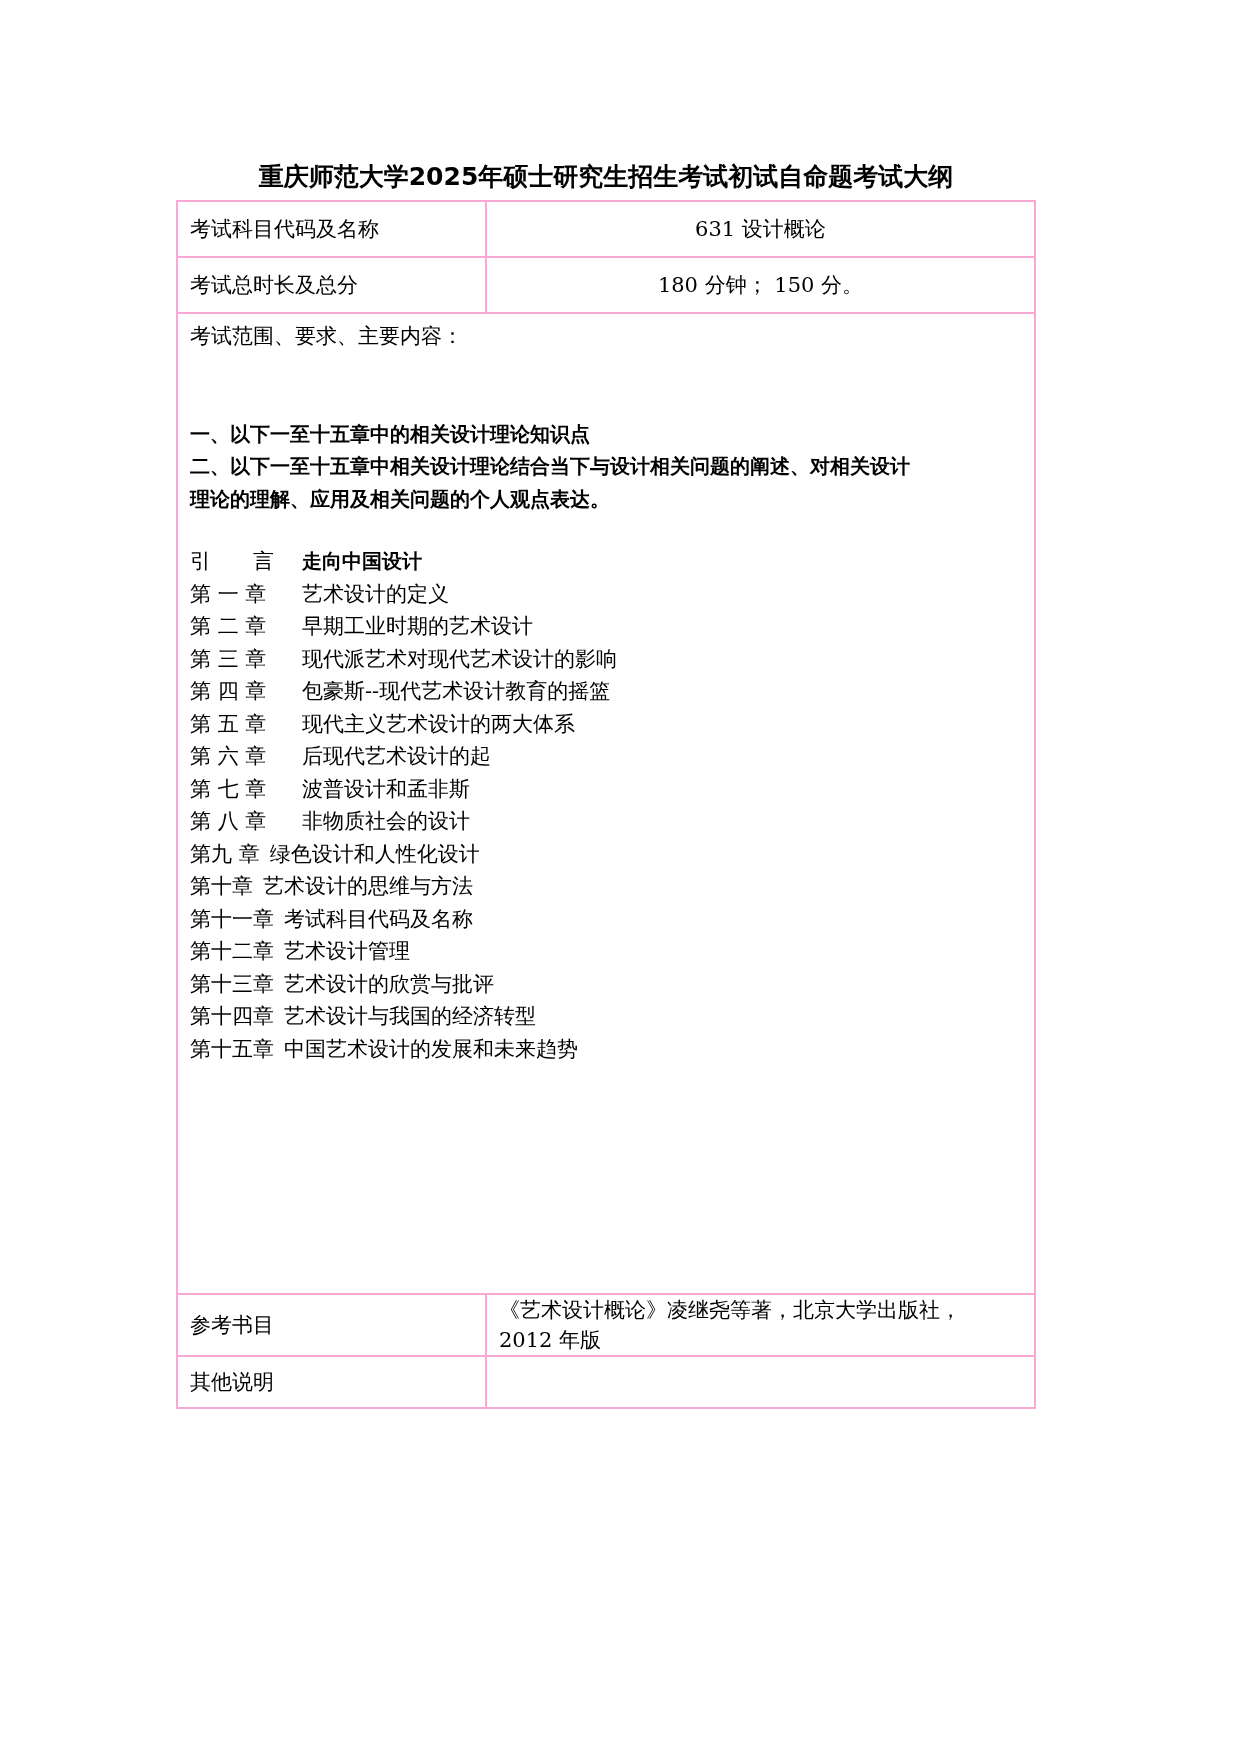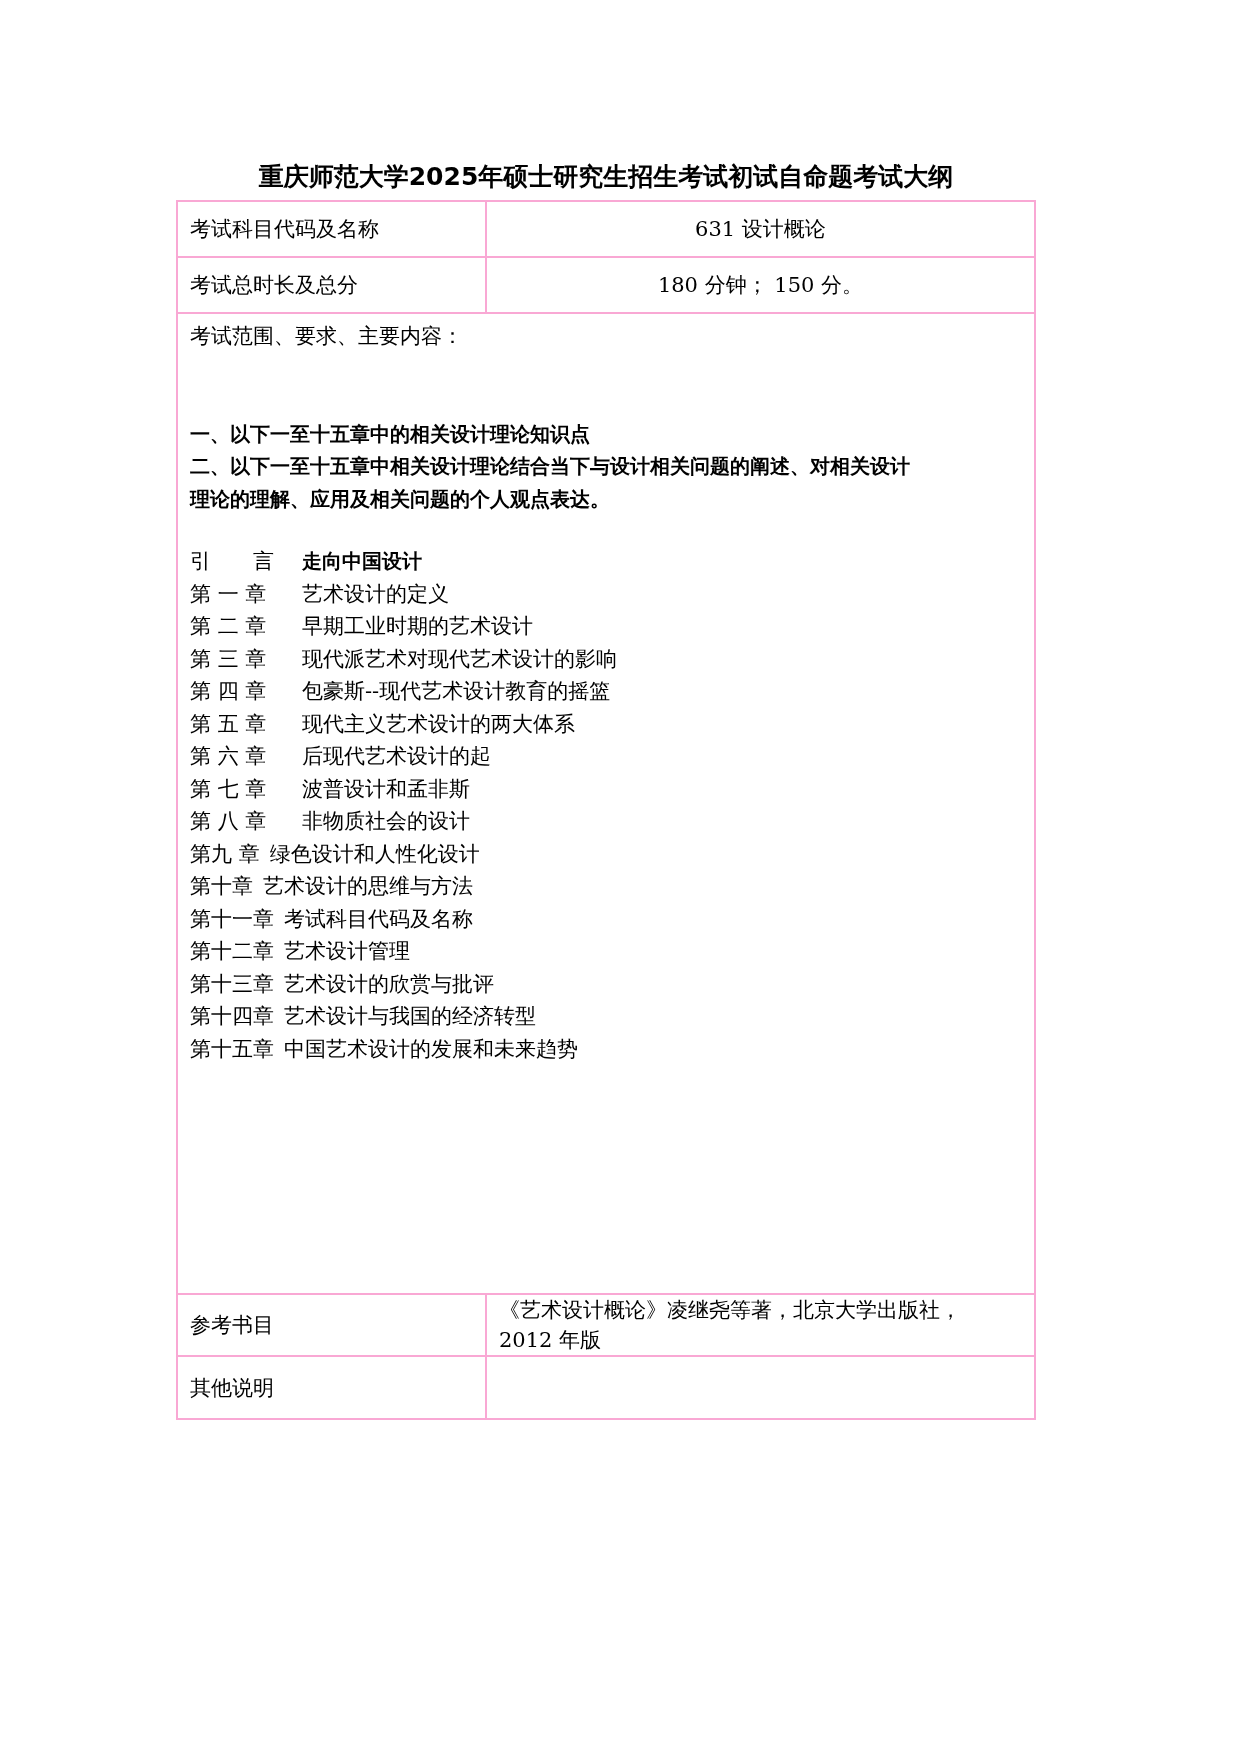--- a/index.html
+++ b/index.html
@@ -15,21 +15,21 @@
   .center { text-align: center; }
   .content { height: 973px; vertical-align: top !important; padding-top: 6px !important; margin-left: 24px; }
   .content .line { height: 32.5px; line-height: 32.5px; white-space: nowrap; }
   .bold { font-family: "DejaVu Sans", "Liberation Sans", sans-serif; font-weight: bold; font-size: 20px; }
   .gap1 { height: 65px; }
   .gap2 { height: 30px; }
   .ch { display: flex; }
   .ch .num { display: inline-block; width: 112px; letter-spacing: 0; }
   .ch .num.tight { width: auto; margin-right: 10px; }
   .ref { height: 62px; line-height: 30px; }
-  .other { height: 63px; }
+  .other { height: 52px; }
 </style>
 </head>
 <body>
 
 <div class="title">重庆师范大学2025年硕士研究生招生考试初试自命题考试大纲</div>
 
 <table class="tbl">
   <tbody>
       <tr class="r60">
     <td class="c1">考试科目代码及名称</td>

